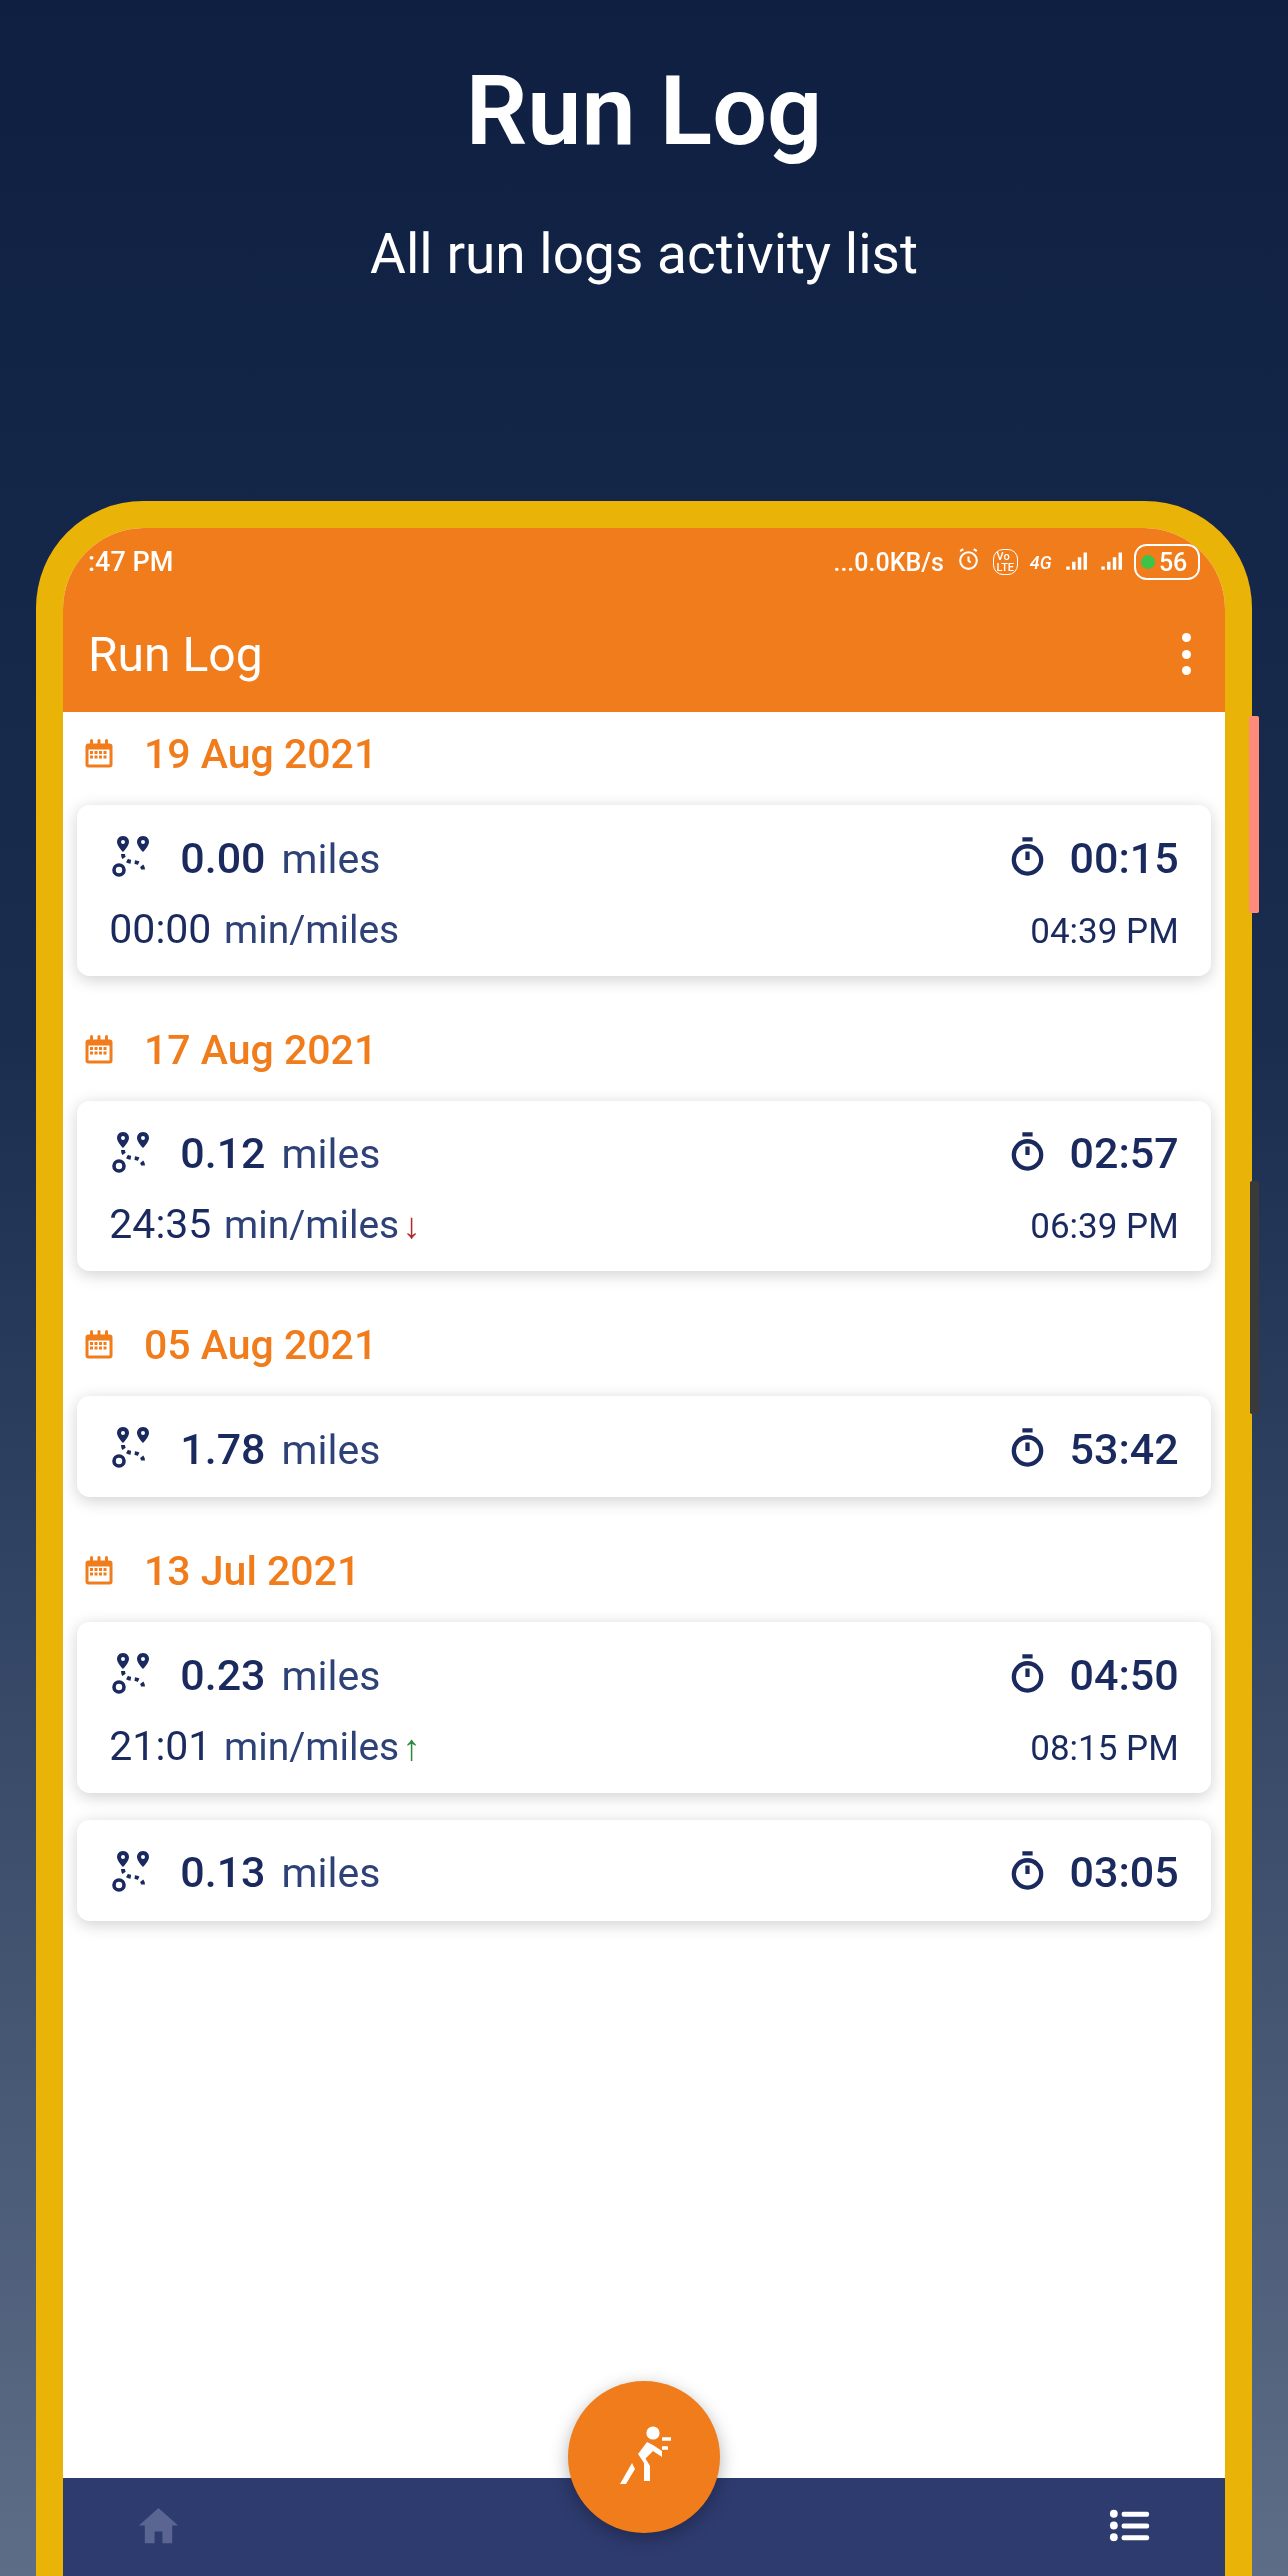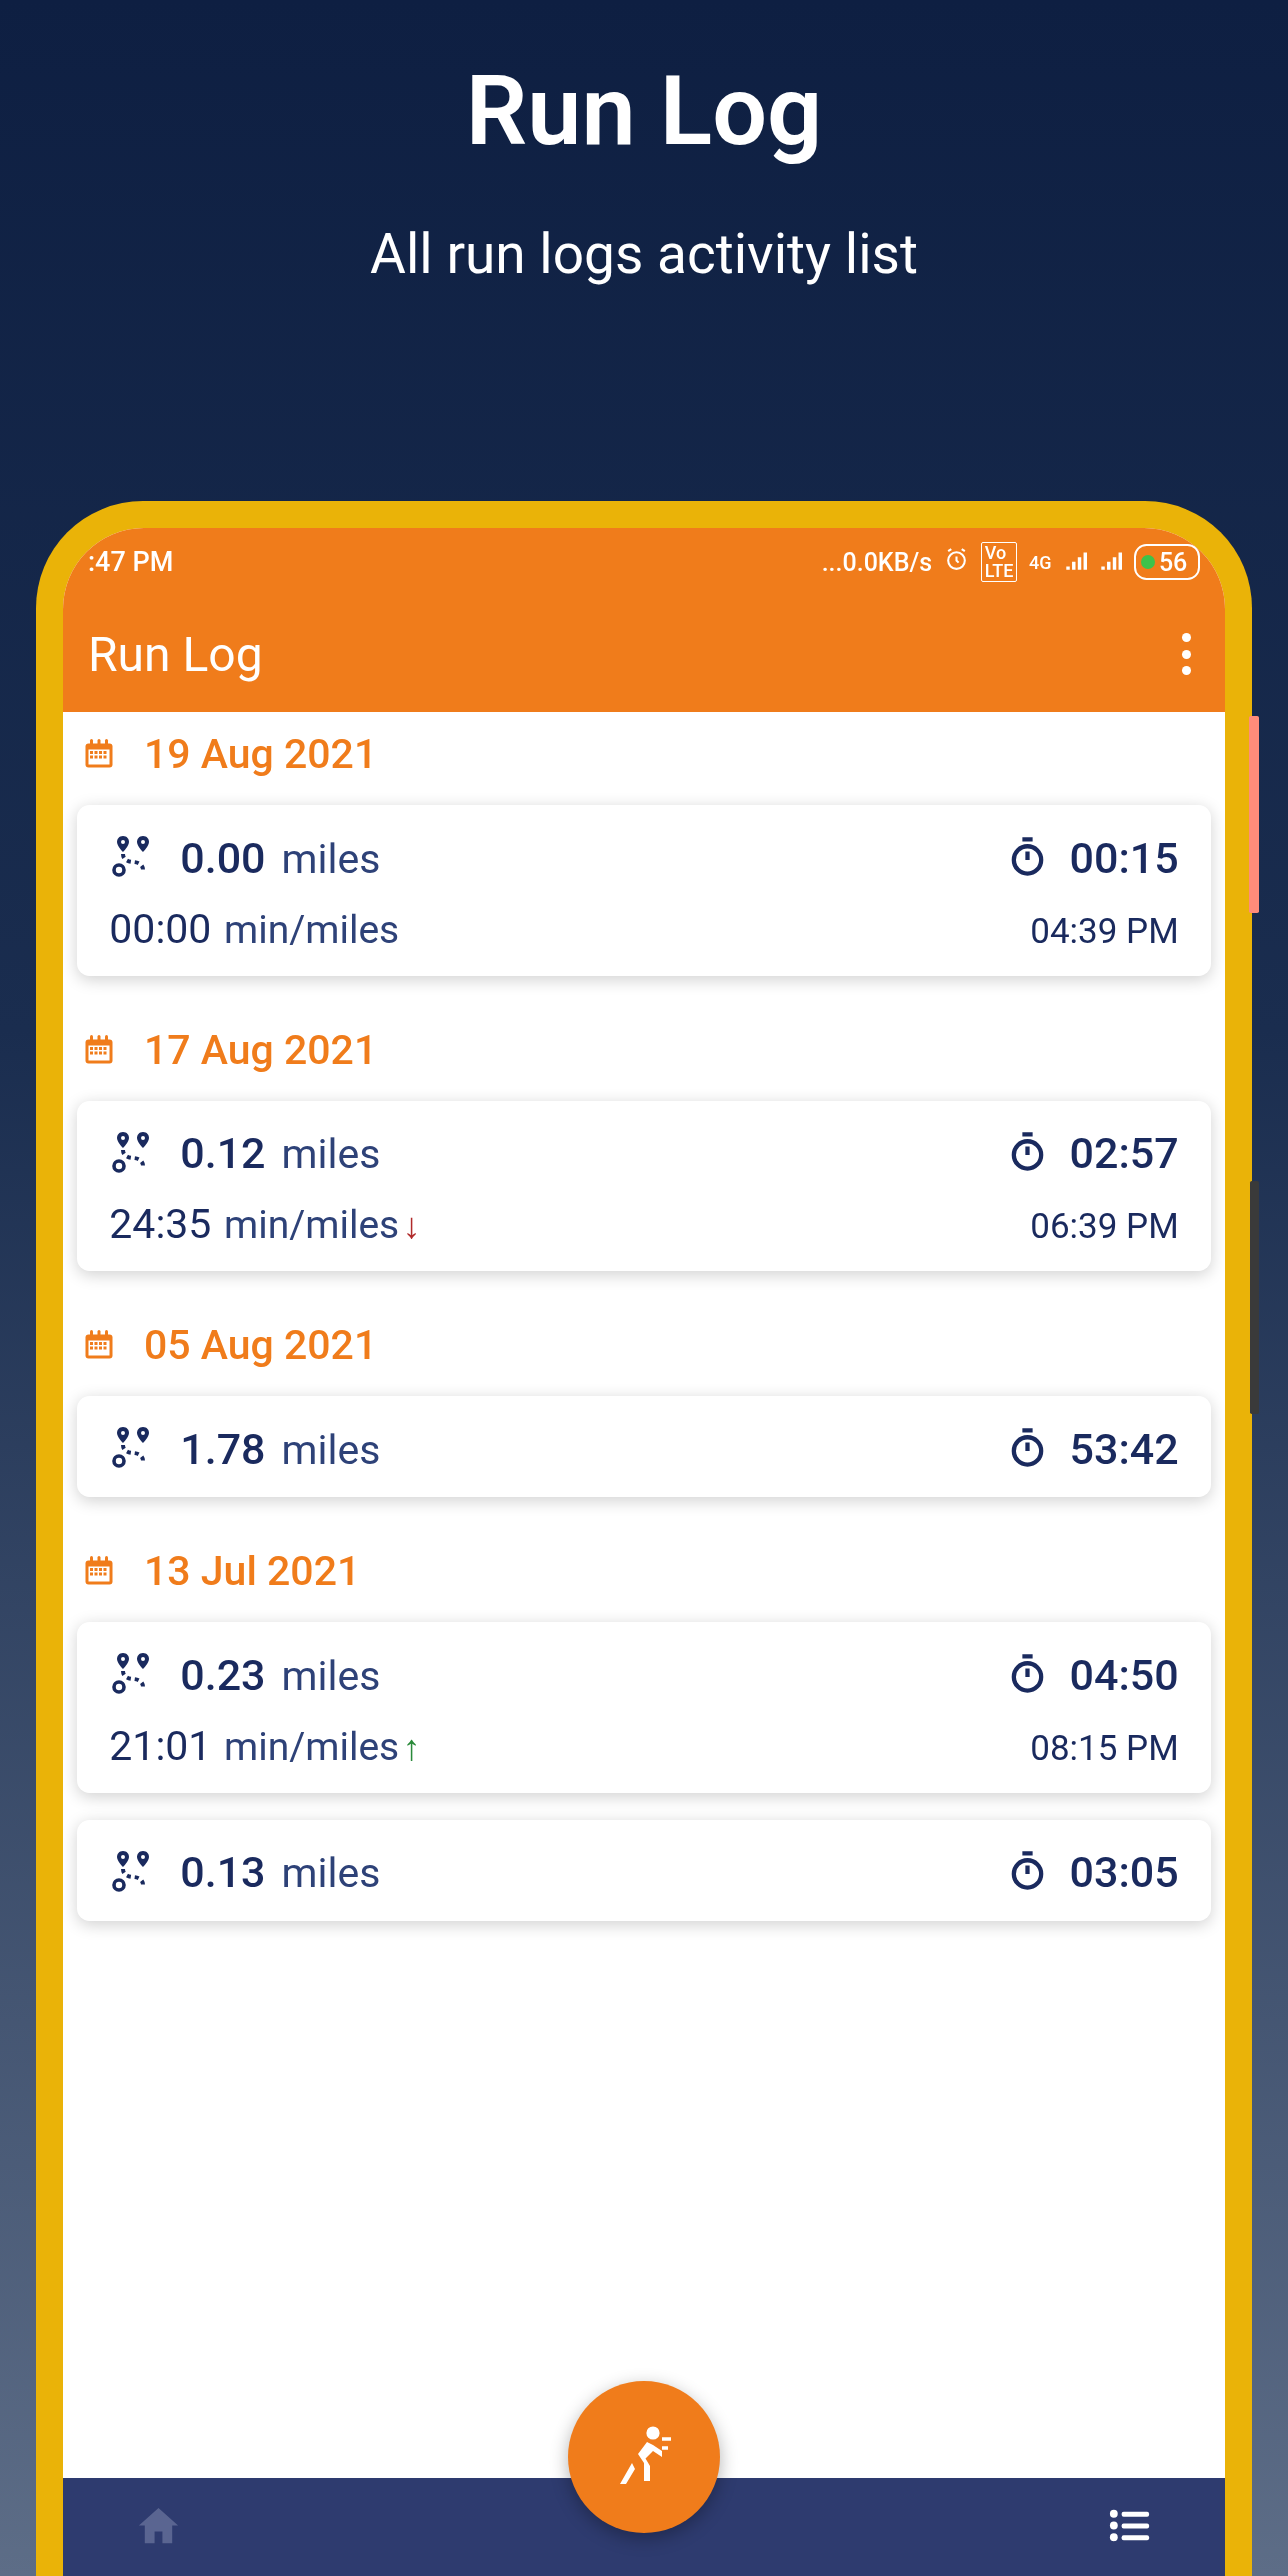--- a/index.html
+++ b/index.html
@@ -273,22 +273,22 @@
     <div class="status-bar">
       <span>:47 PM</span>
       <div class="status-right">
         <span>...0.0KB/s</span>
         <span>
           <svg viewBox="0 0 24 24" width="25" height="25" fill="none" stroke="#fff" stroke-width="2">
               <circle cx="12" cy="13" r="8"></circle>
               <path d="M12 9v4l2 2M4 4l3-2M20 4l-3-2"></path>
             </svg>
         </span>
-        <span style="border:1.8px solid #fff;border-radius:2px;font-size:18px;padding:0.9px 2.7px;line-height:1;">Vo<br>LTE</span>
-        <span style="font-size:18px;">4G</span>
+        <span style="border:1.8px solid #fff;border-radius:10px;font-size:11px;padding:0.9px 2.7px;line-height:1;">Vo<br>LTE</span>
+        <span style="font-size:18px;font-style:italic;">4G</span>
         <span>
           <svg viewBox="0 0 20 20" width="23" height="23" fill="#fff">
               <path d="M2 16h3v3H2zM7 12h3v7H7zM12 8h3v11h-3zM17 4h3v15h-3z"></path>
             </svg>
         </span>
         <span>
           <svg viewBox="0 0 20 20" width="23" height="23" fill="#fff">
               <path d="M2 16h3v3H2zM7 12h3v7H7zM12 8h3v11h-3zM17 4h3v15h-3z"></path>
             </svg>
         </span>

